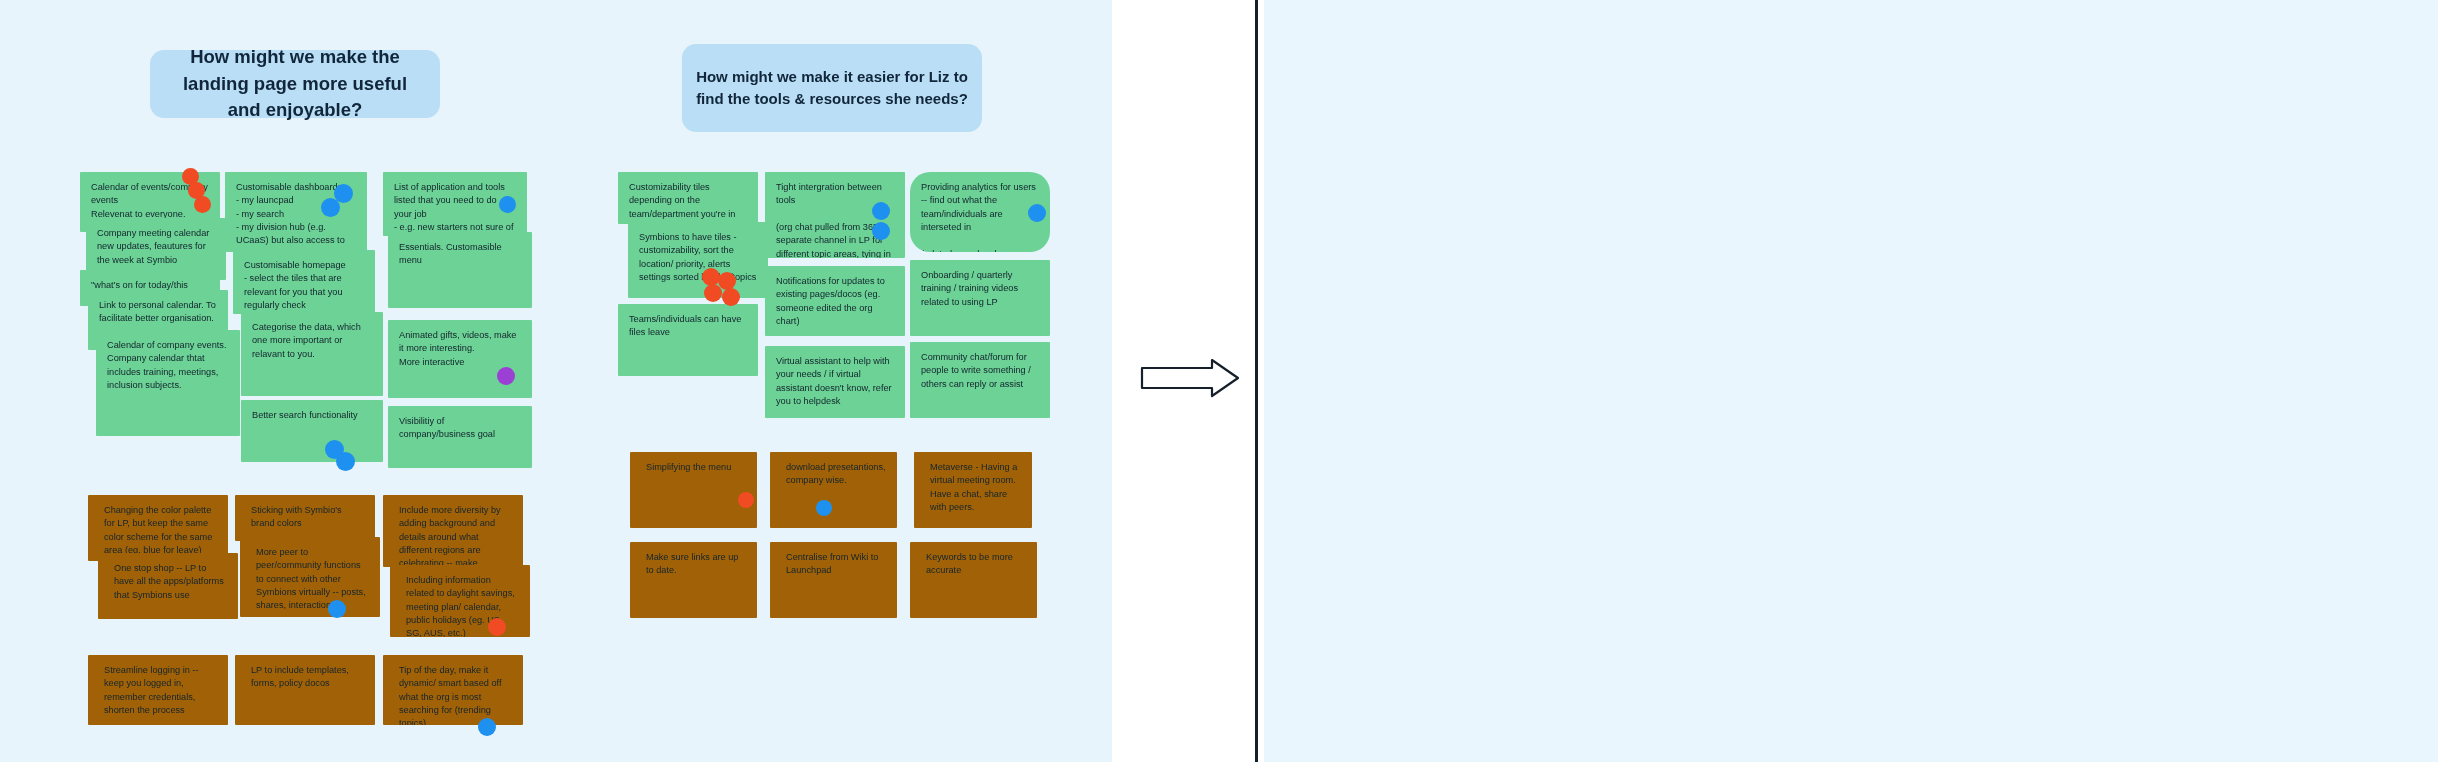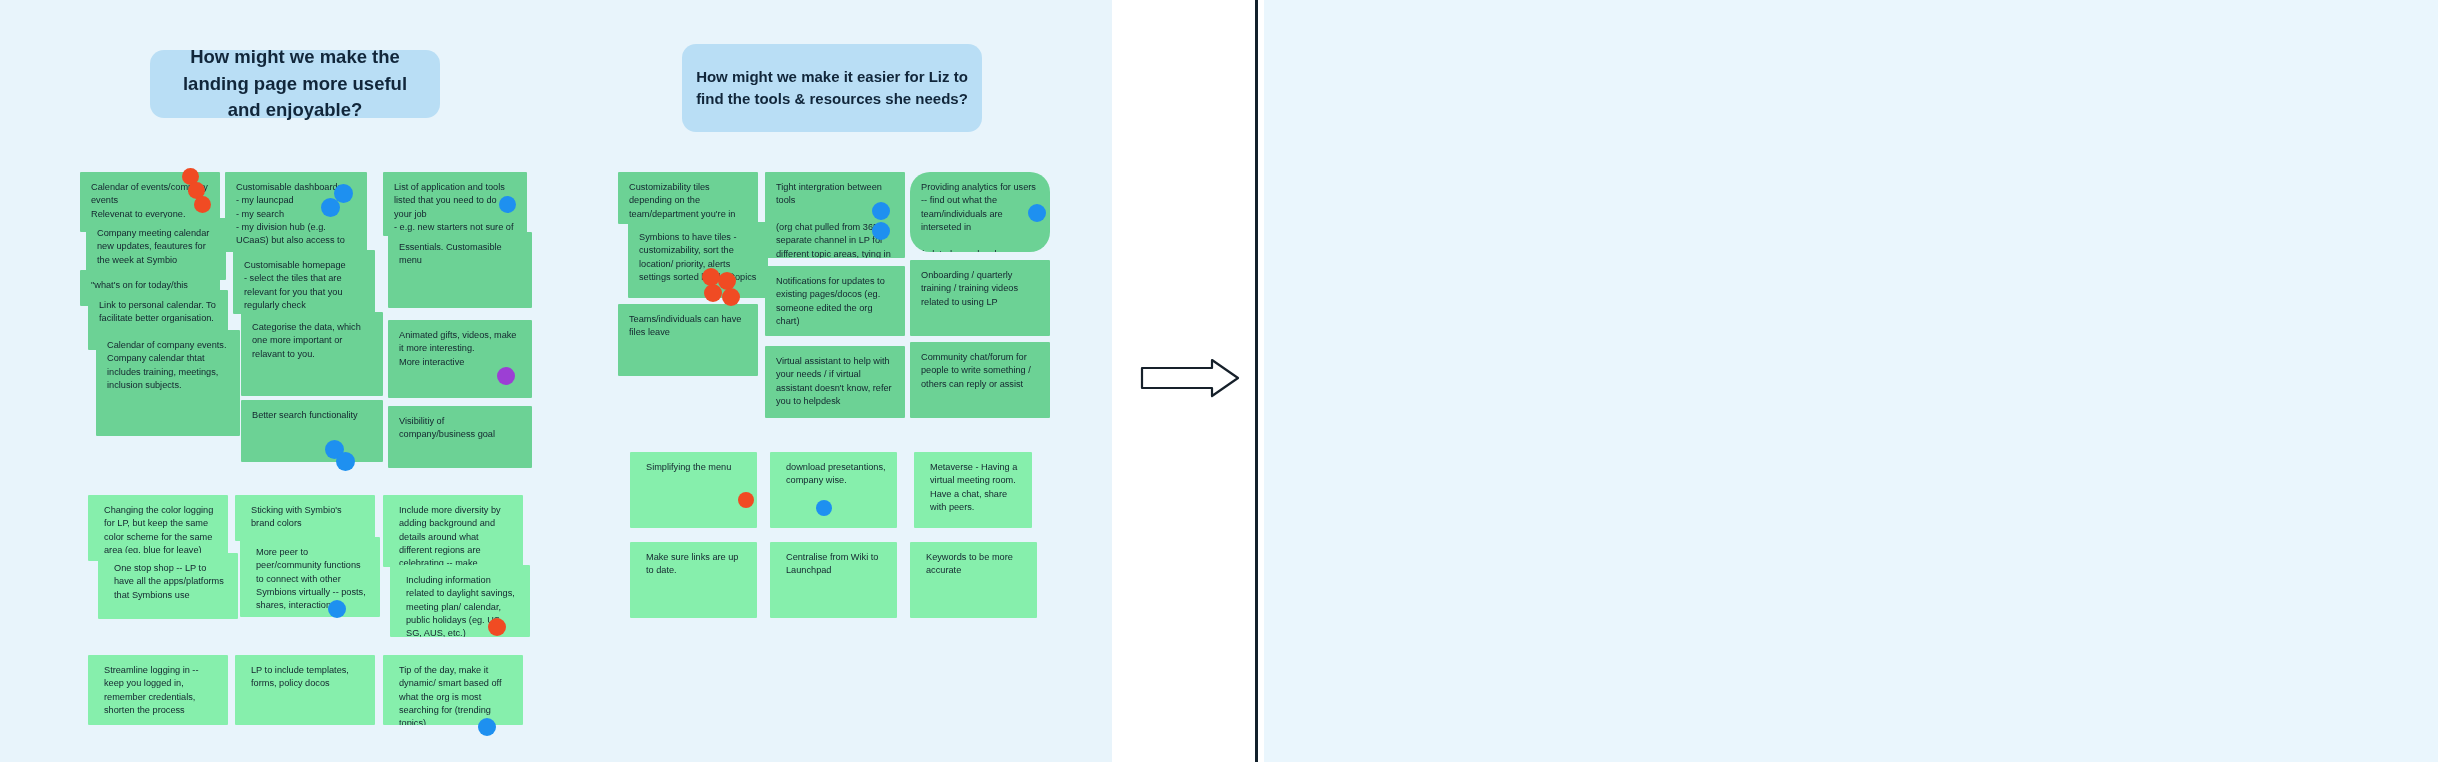--- a/index.html
+++ b/index.html
@@ -39,21 +39,21 @@
     box-sizing:border-box;
     padding:9px 11px;
     font-size:9.2px;
     line-height:1.45;
     color:#13242e;
     white-space:pre-line;
     overflow:hidden;
     border-radius:1px;
   }
   .n-green{background:#6cd295;}
-  .n-pink{background:#86efac;padding-left:16px;}
+  .n-pink{background:#a16207;padding-left:16px;}
 
   .dot{position:absolute;border-radius:50%;}
   .dot-red{background:#f04b23;}
   .dot-blue{background:#1e90f0;}
   .dot-purple{background:#9c3fd4;}
 
   
   .mid-arrow{
     position:absolute;left:1140px;top:358px;width:100px;height:40px;
   }
@@ -102,21 +102,21 @@
 
     <div class="note n-green" style="left:383px;top:172px;width:144px;height:64px;">List of application and tools listed that you need to do your job
 - e.g. new starters not sure of what applications are available</div>
     <div class="note n-green" style="left:388px;top:232px;width:144px;height:76px;">Essentials. Customasible menu</div>
     <div class="note n-green" style="left:388px;top:320px;width:144px;height:78px;">Animated gifts, videos, make it more interesting.
 More interactive</div>
     <div class="note n-green" style="left:388px;top:406px;width:144px;height:62px;">Visibilitiy of company/business goal</div>
     <div class="dot dot-blue" style="left:499px;top:196px;width:17px;height:17px;"></div>
     <div class="dot dot-purple" style="left:497px;top:367px;width:18px;height:18px;"></div>
 
-    <div class="note n-pink" style="left:88px;top:495px;width:140px;height:66px;">Changing the color logging for LP, but keep the same color scheme for the same area (eg. blue for leave)</div>
+    <div class="note n-pink" style="left:88px;top:495px;width:140px;height:66px;">Changing the color palette for LP, but keep the same color scheme for the same area (eg. blue for leave)</div>
     <div class="note n-pink" style="left:98px;top:553px;width:140px;height:66px;">One stop shop -- LP to have all the apps/platforms that Symbions use</div>
     <div class="note n-pink" style="left:235px;top:495px;width:140px;height:46px;">Sticking with Symbio's brand colors</div>
     <div class="note n-pink" style="left:240px;top:537px;width:140px;height:80px;">More peer to peer/community functions to connect with other Symbions virtually -- posts, shares, interactions</div>
     <div class="note n-pink" style="left:383px;top:495px;width:140px;height:72px;">Include more diversity by adding background and details around what different regions are celebrating -- make Symbions feel more included and connected</div>
     <div class="note n-pink" style="left:390px;top:565px;width:140px;height:72px;">Including information related to daylight savings, meeting plan/ calendar, public holidays (eg. US, SG, AUS, etc.)</div>
     <div class="note n-pink" style="left:88px;top:655px;width:140px;height:70px;">Streamline logging in -- keep you logged in, remember credentials, shorten the process</div>
     <div class="note n-pink" style="left:235px;top:655px;width:140px;height:70px;">LP to include templates, forms, policy docos</div>
     <div class="note n-pink" style="left:383px;top:655px;width:140px;height:70px;">Tip of the day, make it dynamic/ smart based off what the org is most searching for (trending topics)</div>
     <div class="dot dot-blue" style="left:328px;top:600px;width:18px;height:18px;"></div>
     <div class="dot dot-red" style="left:488px;top:618px;width:18px;height:18px;"></div>

